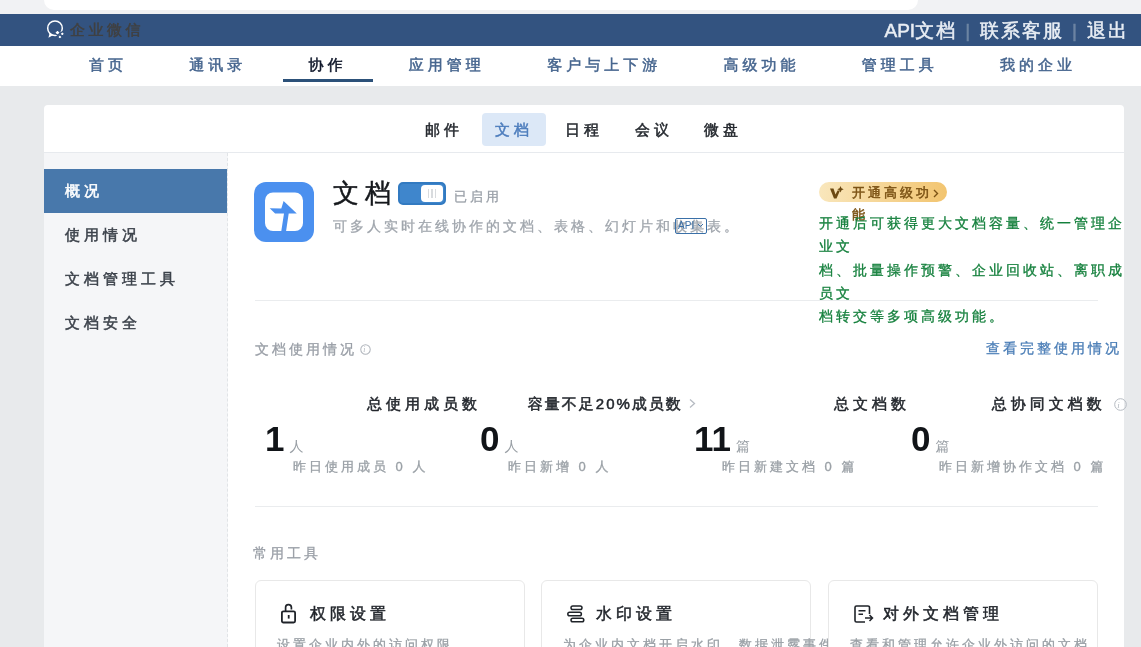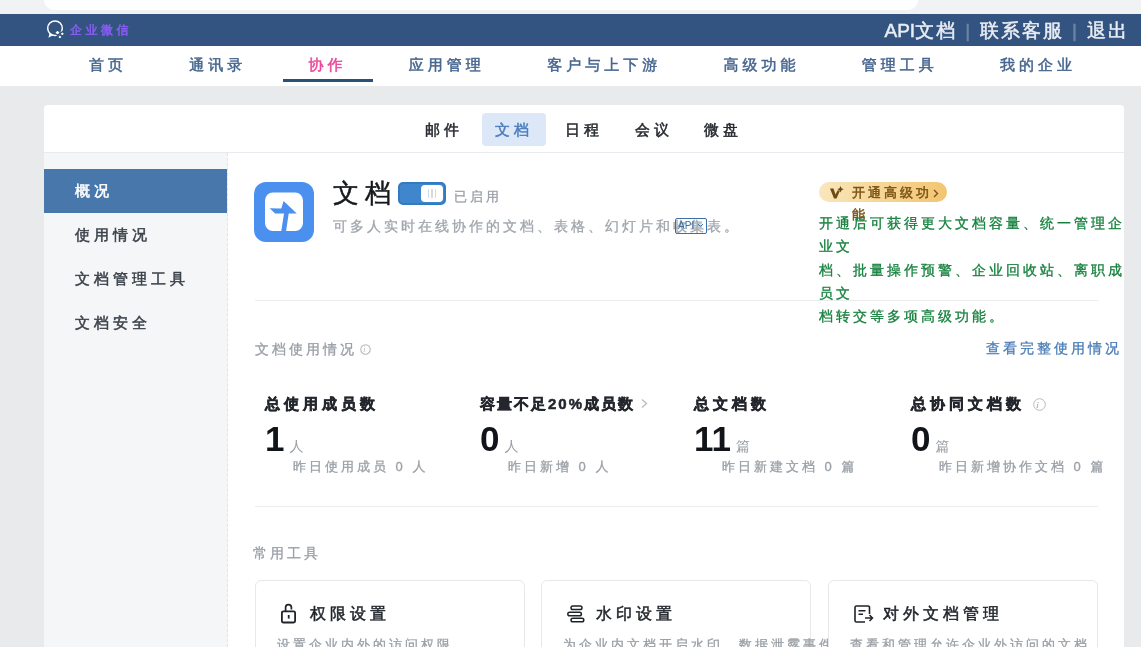--- a/index.html
+++ b/index.html
@@ -9,61 +9,61 @@
 
 .navitem, .tab, .sitem, #title, #logotext, .stat .lab, .ttl, #navyright, #goldtext { -webkit-text-stroke:0.5px currentColor; }
 #enabled, #desc, #rightpara, #sectitle1, #sectitle2, .stat .sub, .tsub, #seclink { -webkit-text-stroke:0.3px currentColor; }
 
 #strip { left:0; top:0; width:1141px; height:14px; background:#f1f2f4; }
 #tab0 { left:44px; top:0; width:874px; height:10px; background:#fff; border-radius:0 0 10px 10px; }
 
 
 #navy { left:0; top:14px; width:1141px; height:32px; background:#335380; }
 #logo { left:45px; top:20px; }
-#logotext { left:70px; top:21px; color:#8b5cf6; font-size:12px; line-height:18px; letter-spacing:3.5px;}
+#logotext { left:70px; top:21px; color:#404040; font-size:15px; line-height:18px; letter-spacing:3.5px;}
 #navyright { right:12px; top:23px; color:#e9eef4; font-size:19px; line-height:15px; letter-spacing:2px; }
 #navyright .lat { letter-spacing:0; }
 #navyright .sep { color:#6c84a2; padding:0 8px; }
 
 
 #mainnav { left:0; top:46px; width:1141px; height:40px; background:#fff; }
 #navrow { position:absolute; left:89px; top:0; width:987px; height:40px; display:flex; justify-content:space-between; }
 .navitem { font-size:15px; color:#47668f; line-height:38px; position:relative; letter-spacing:4px; }
-.navitem.active { color:#ec4899; }
+.navitem.active { color:#0f172a; }
 .navitem.active:after { content:""; position:absolute; left:50%; margin-left:-45px; bottom:4px; width:90px; height:3px; background:#2c5179; }
 
 
 #card { left:44px; top:105px; width:1080px; height:632px; background:#fff; border-radius:4px 4px 0 0; }
 
 
 #tabs { position:absolute; left:0; top:0; width:1080px; height:48px; border-bottom:1px solid #e7eaee; }
 .tab { position:absolute; top:8px; width:64px; height:33px; line-height:33px; text-align:center; font-size:15px; color:#24282e; letter-spacing:4px; }
 .tab.active { background:#dce8f7; border-radius:4px; color:#4d7dbd; }
 
 
 #side { position:absolute; left:0; top:48px; width:184px; height:494px; background:#f5f6f8; border-right:1px dashed #e1e4e7; }
-.sitem { height:44px; line-height:44px; padding-left:31px; font-size:15px; color:#3c424b; letter-spacing:4px; }
+.sitem { height:44px; line-height:44px; padding-left:21px; font-size:15px; color:#3c424b; letter-spacing:4px; }
 .sitem.active { background:#4878ab; color:#fff; }
 
 
 #title { left:333px; top:179px; font-size:26px; color:#15181c; line-height:28px; letter-spacing:6px;}
 #enabled { left:454px; top:188px; font-size:13px; color:#9aa0a8; letter-spacing:3px; }
 #desc { left:333px; top:218px; font-size:14px; color:#a0a6ad; letter-spacing:3px; }
 #apibox { left:675px; top:218px; width:32px; height:16px; border:1px solid #3a70a8; border-radius:2px; color:#3a70a8; font-size:10px; line-height:14px; text-align:center; }
 
 #goldpill { left:819px; top:182px; width:128px; height:20px; border-radius:11px; background:linear-gradient(100deg,#f9e7bd,#f2c46f); color:#7c5315; font-size:13px; line-height:22px; }
 #goldtext { position:absolute; left:33px; top:0; letter-spacing:3px; }
 #rightpara { left:819px; top:212px; font-size:14px; line-height:23.3px; color:#15803d; letter-spacing:3px; }
 
 .divider { left:255px; width:843px; height:1px; background:#eaecee; }
 #sectitle1 { left:255px; top:341px; font-size:14px; color:#999ea6; letter-spacing:3px; }
 #seclink { left:986px; top:340px; font-size:14px; color:#4a7db6; letter-spacing:3px; }
 
 .stat { top:396px; width:216px; }
-.stat .lab { font-size:15px; font-weight:bold; color:#23272d; line-height:15px; letter-spacing:4px; }
+.stat .lab { font-size:15px; font-weight:normal; color:#23272d; line-height:15px; letter-spacing:4px;text-align:right; }
 .stat .val { margin-top:10px; font-size:35px; font-weight:bold; color:#111418; line-height:35px;}
 .stat .val .unit { font-size:14px; font-weight:normal; color:#9aa0a6; margin-left:5px; letter-spacing:0; line-height:14px;}
 .stat .sub { margin-top:3px; font-size:13px; color:#9aa0a6; line-height:15px; letter-spacing:3px;padding-left:28px; }
 
 #sectitle2 { left:253px; top:545px; font-size:14px; color:#999ea6; letter-spacing:3px; }
 .tool { top:580px; width:270px; height:120px; background:#fff; border:1px solid #e8e8e8; border-radius:6px; }
 .tool .ticon { position:absolute; left:25px; top:22px; }
 .tool .tsub { position:absolute; left:21px; top:55px; font-size:13px; color:#9aa0a6; white-space:nowrap; letter-spacing:3px; }
 .ttl { position:absolute; left:54px; top:23px; font-size:16px; color:#1f2329; letter-spacing:4px; }
 </style>

